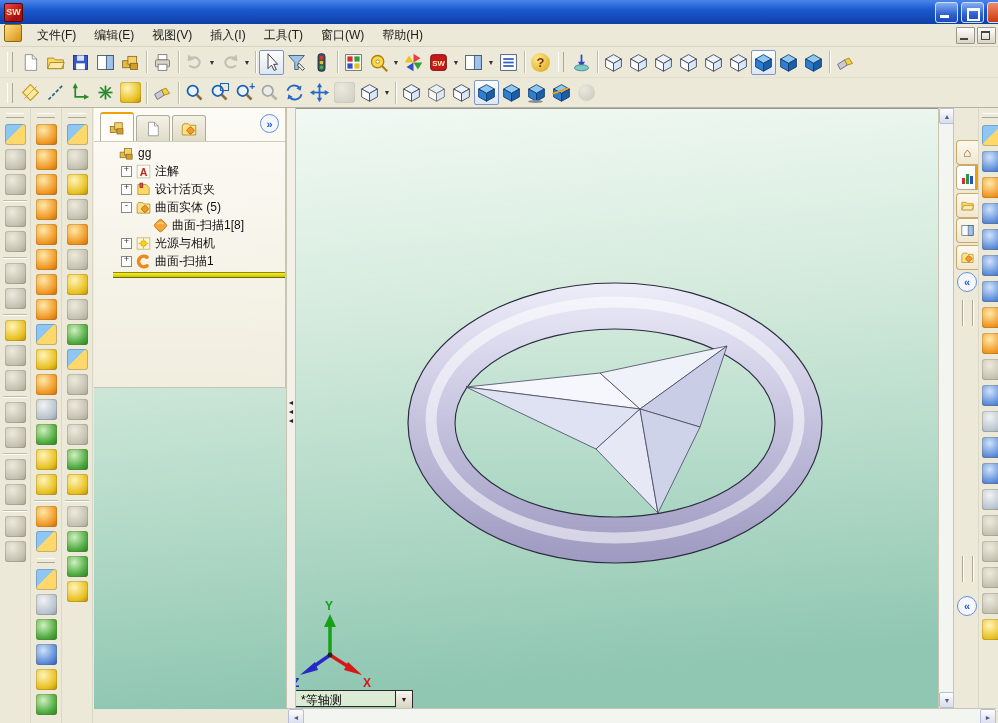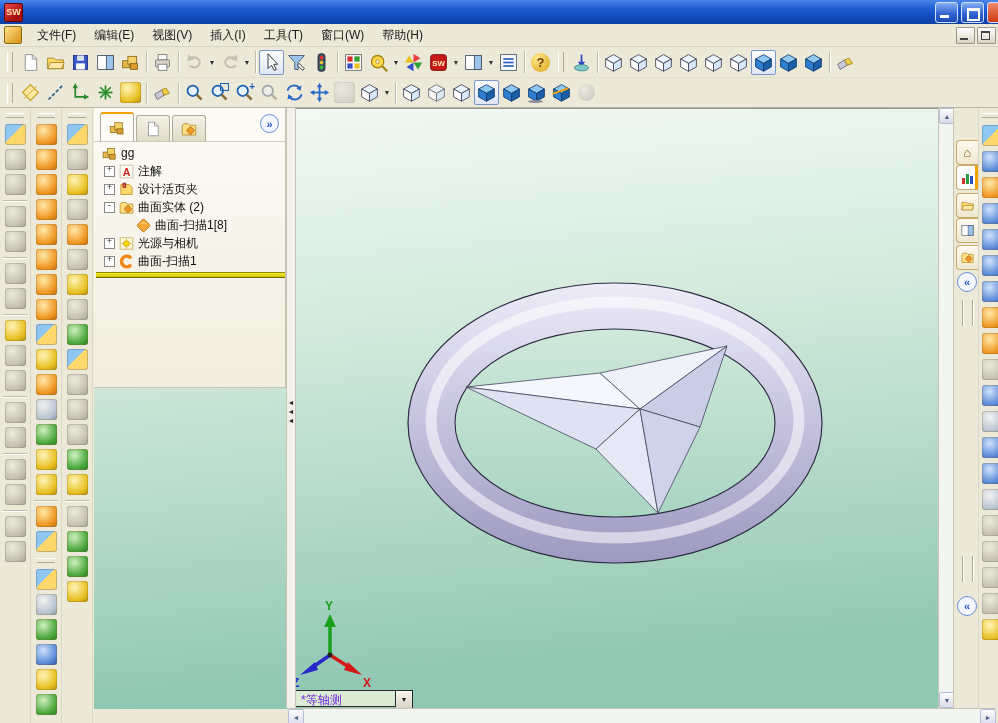--- a/index.html
+++ b/index.html
@@ -15,21 +15,21 @@
     display:flex;align-items:center;justify-content:center}
   .ttext{color:#fff;font-weight:bold;font-size:13px;text-shadow:1px 1px 1px #062a6a;white-space:nowrap}
   .tbtns{position:absolute;right:-12px;top:2px;display:flex;gap:3px}
   .tbtn{width:21px;height:19px;border-radius:3px;border:1px solid #cfe0ff;
     background:linear-gradient(180deg,#86aef2,#2e62cf 60%,#1c4ab8);position:relative}
   .tbtn .mingl{position:absolute;left:4px;bottom:4px;width:9px;height:3px;background:#fff}
   .tbtn .maxgl{position:absolute;left:5px;top:5px;width:9px;height:8px;border:2px solid #fff;border-top-width:3px}
   .tbtn.close{background:linear-gradient(180deg,#f08a6a,#cc3a10)}
   
   .menubar{position:absolute;left:0;top:24px;width:998px;height:23px;background:#ece9d8;
-    border-bottom:1px solid #d8d4c4;display:flex;align-items:center;padding:0 4px;box-sizing:border-box}
+    border-bottom:1px solid #d8d4c4;display:flex;padding:0 4px;box-sizing:border-box}
   .docicon{width:16px;height:16px;flex:none;background:linear-gradient(135deg,#ffe08a,#d89010);
     border:1px solid #8a6a10;border-radius:2px;margin-right:6px}
   .mitem{font-size:12px;color:#1a1a1a;padding:3px 9px;white-space:nowrap}
   .mwinbtns{position:absolute;right:2px;top:3px;display:flex;gap:2px}
   .mwb{width:17px;height:15px;border:1px solid #9a968a;background:linear-gradient(#fff,#d8d4c4);
     position:relative;border-radius:1px}
   .mwb .mingl{position:absolute;left:3px;bottom:3px;width:8px;height:2px;background:#444}
   .mwb .restgl{position:absolute;left:3px;top:3px;width:7px;height:6px;border:1px solid #444;border-top-width:2px}
   
   .tbrow{position:absolute;left:0;width:998px;background:#ece9d8;display:flex;align-items:center;
@@ -64,21 +64,21 @@
   .treepanel{position:absolute;left:94px;top:0;width:192px;height:280px;
     background:linear-gradient(180deg,#fcfbf5,#f1eddf);border-right:1px solid #c8c4b4;
     border-bottom:1px solid #c8c4b4;box-sizing:border-box}
   .ptabs{display:flex;align-items:flex-end;height:30px;padding:3px 4px 0 6px;gap:2px;
     border-bottom:1px solid #d0ccbc;position:relative}
   .ptab{width:32px;height:25px;border:1px solid #b0ac9c;border-bottom:none;border-radius:3px 3px 0 0;
     background:linear-gradient(#f4f1e6,#e0dcc9);display:flex;align-items:center;justify-content:center}
   .ptab.active{background:#fdfcf7;border-top:2px solid #f0a000;height:27px}
   .pchev{position:absolute;right:6px;top:6px;width:17px;height:17px;border:1px solid #6a8ed8;border-radius:50%;
     color:#2a5ac8;font-size:11px;font-weight:bold;display:flex;align-items:center;justify-content:center;background:#f4f7ff}
-  .tree{padding:2px 0 0 2px;font-size:12px;color:#111}
+  .tree{padding:2px 0 0 19px;font-size:12px;color:#111}
   .trow{display:flex;align-items:center;height:18px;white-space:nowrap}
   .ebox{width:9px;height:9px;border:1px solid #888;background:#fff;font-size:9px;line-height:7px;
     text-align:center;color:#333;margin:0 2px;flex:none;font-family:"Liberation Mono",monospace}
   .espace{width:13px;flex:none}
   .ticn{width:17px;height:17px;margin:0 3px 0 1px;flex:none}
   .tlbl{line-height:18px}
   .rollback{height:4px;margin-top:2px;background:linear-gradient(#f6ec2d,#cfc400);border-top:1px solid #8a8a00;border-bottom:1px solid #6a6a00}
   
   .splitbar{position:absolute;left:286px;top:0;width:10px;height:600px;background:#f2f0e8;
     border-left:1px solid #c8c4b4;border-right:1px solid #c8c4b4;box-sizing:border-box;
@@ -105,21 +105,21 @@
   .vgrips{position:absolute;left:8px;width:9px;height:26px;border-left:1px solid #aca894;border-right:1px solid #aca894;box-shadow:inset 1px 0 0 #fff,1px 0 0 #fff}
   .bars{display:flex;align-items:flex-end;gap:1px;height:12px}
   .bars i{display:block;width:3px}
   .rtool{position:absolute;left:978px;top:0;width:20px;height:600px;background:#ece9d8;
     border-left:1px solid #dcd8c8;box-sizing:border-box;overflow:hidden;
     display:flex;flex-direction:column;align-items:flex-start;gap:5px;padding-top:3px}
   .rtool .blob{margin-left:3px;width:22px}
   
   .viewdd{position:absolute;left:198px;top:581px;width:124px;height:19px;display:flex}
   .vddtext{width:104px;height:17px;border:1px solid #2a2a2a;background:#dcecd4;font-size:12px;
-    padding:1px 2px 0 8px;box-sizing:border-box;color:#6d28d9;white-space:nowrap}
+    padding:1px 2px 0 8px;box-sizing:border-box;color:#000000;white-space:nowrap}
   .vddbtn{width:16px;height:17px;border:1px solid #2a2a2a;border-left:none;background:linear-gradient(#f8f6ee,#d8d4c4);
     font-size:7px;color:#222;display:flex;align-items:center;justify-content:center}
   svg text{font-family:"Liberation Sans",sans-serif}
 </style>
 </head>
 <body>
 
 <svg width="0" height="0" style="position:absolute" aria-hidden="true">
 <defs>
   <symbol id="t-part" viewBox="0 0 24 24">
@@ -781,21 +781,21 @@
           <svg class="ticn">
               <use href="#t-binder"></use>
             </svg>
           <span class="tlbl">设计活页夹</span>
         </div>
         <div class="trow" style="padding-left:6px">
           <span class="ebox">-</span>
           <svg class="ticn">
               <use href="#t-folder"></use>
             </svg>
-          <span class="tlbl">曲面实体 (2)</span>
+          <span class="tlbl">曲面实体 (5)</span>
         </div>
         <div class="trow" style="padding-left:38px">
           <svg class="ticn">
               <use href="#t-surf"></use>
             </svg>
           <span class="tlbl">曲面-扫描1[8]</span>
         </div>
         <div class="trow" style="padding-left:6px">
           <span class="ebox">+</span>
           <svg class="ticn">

